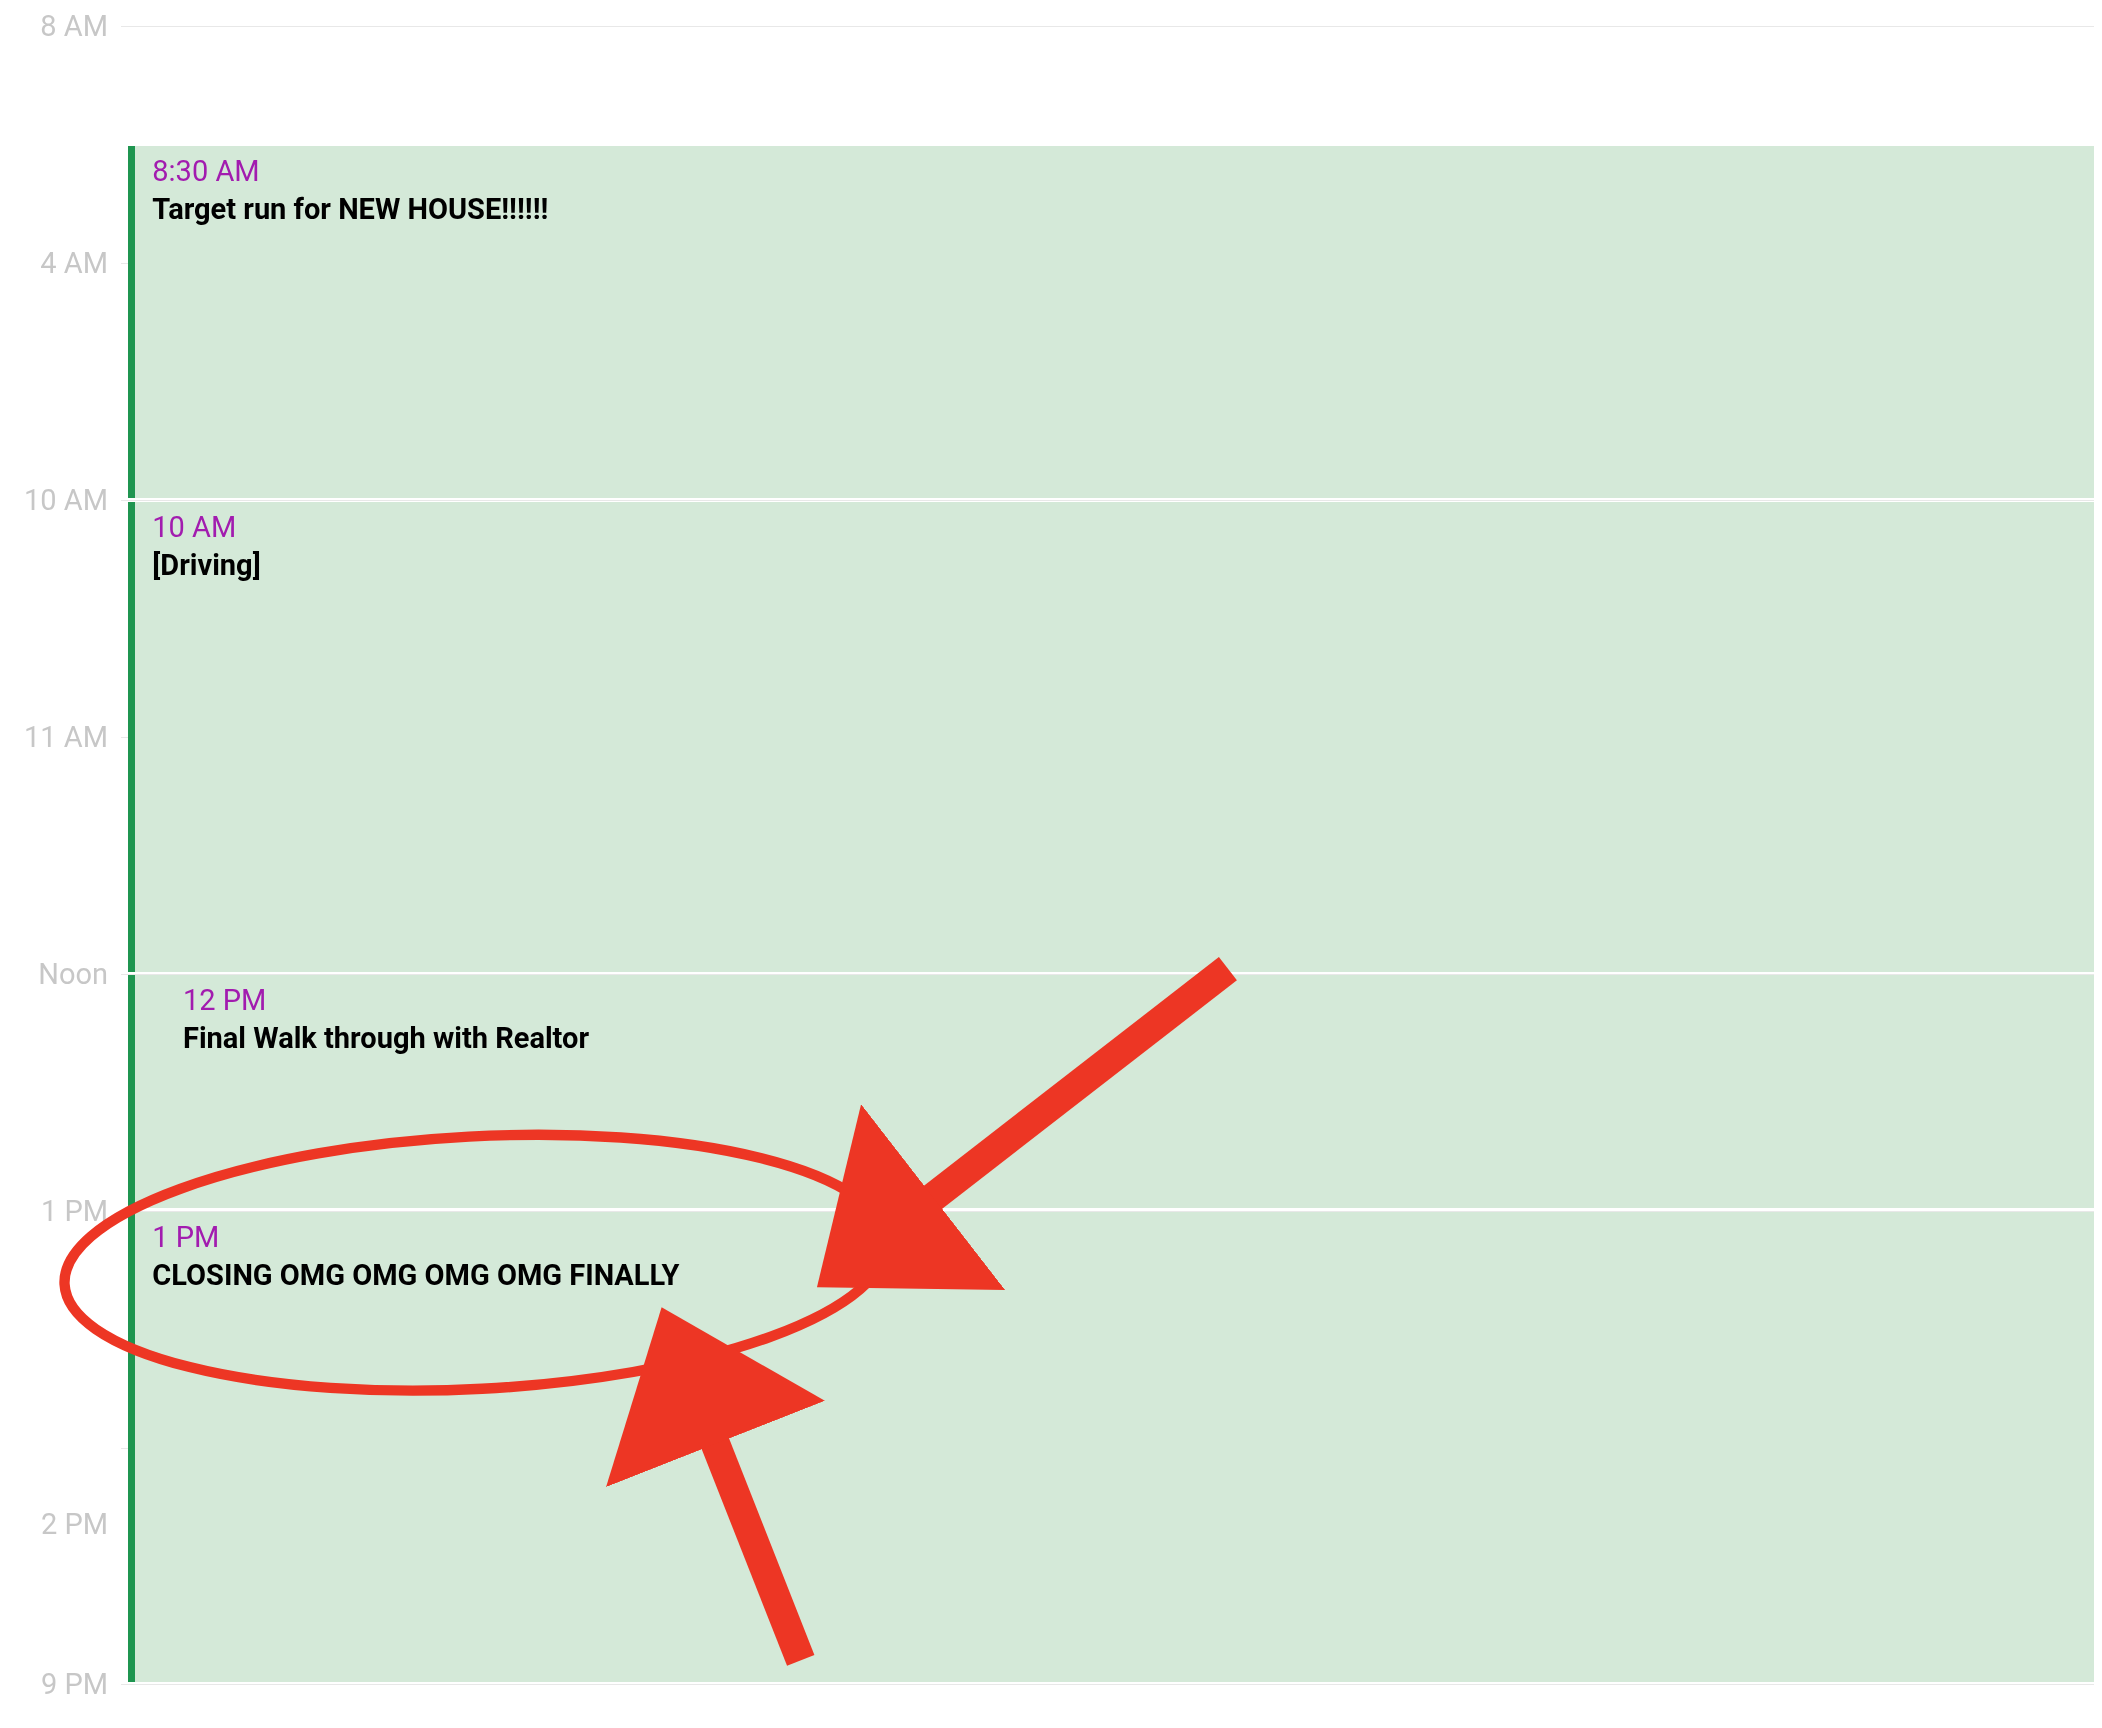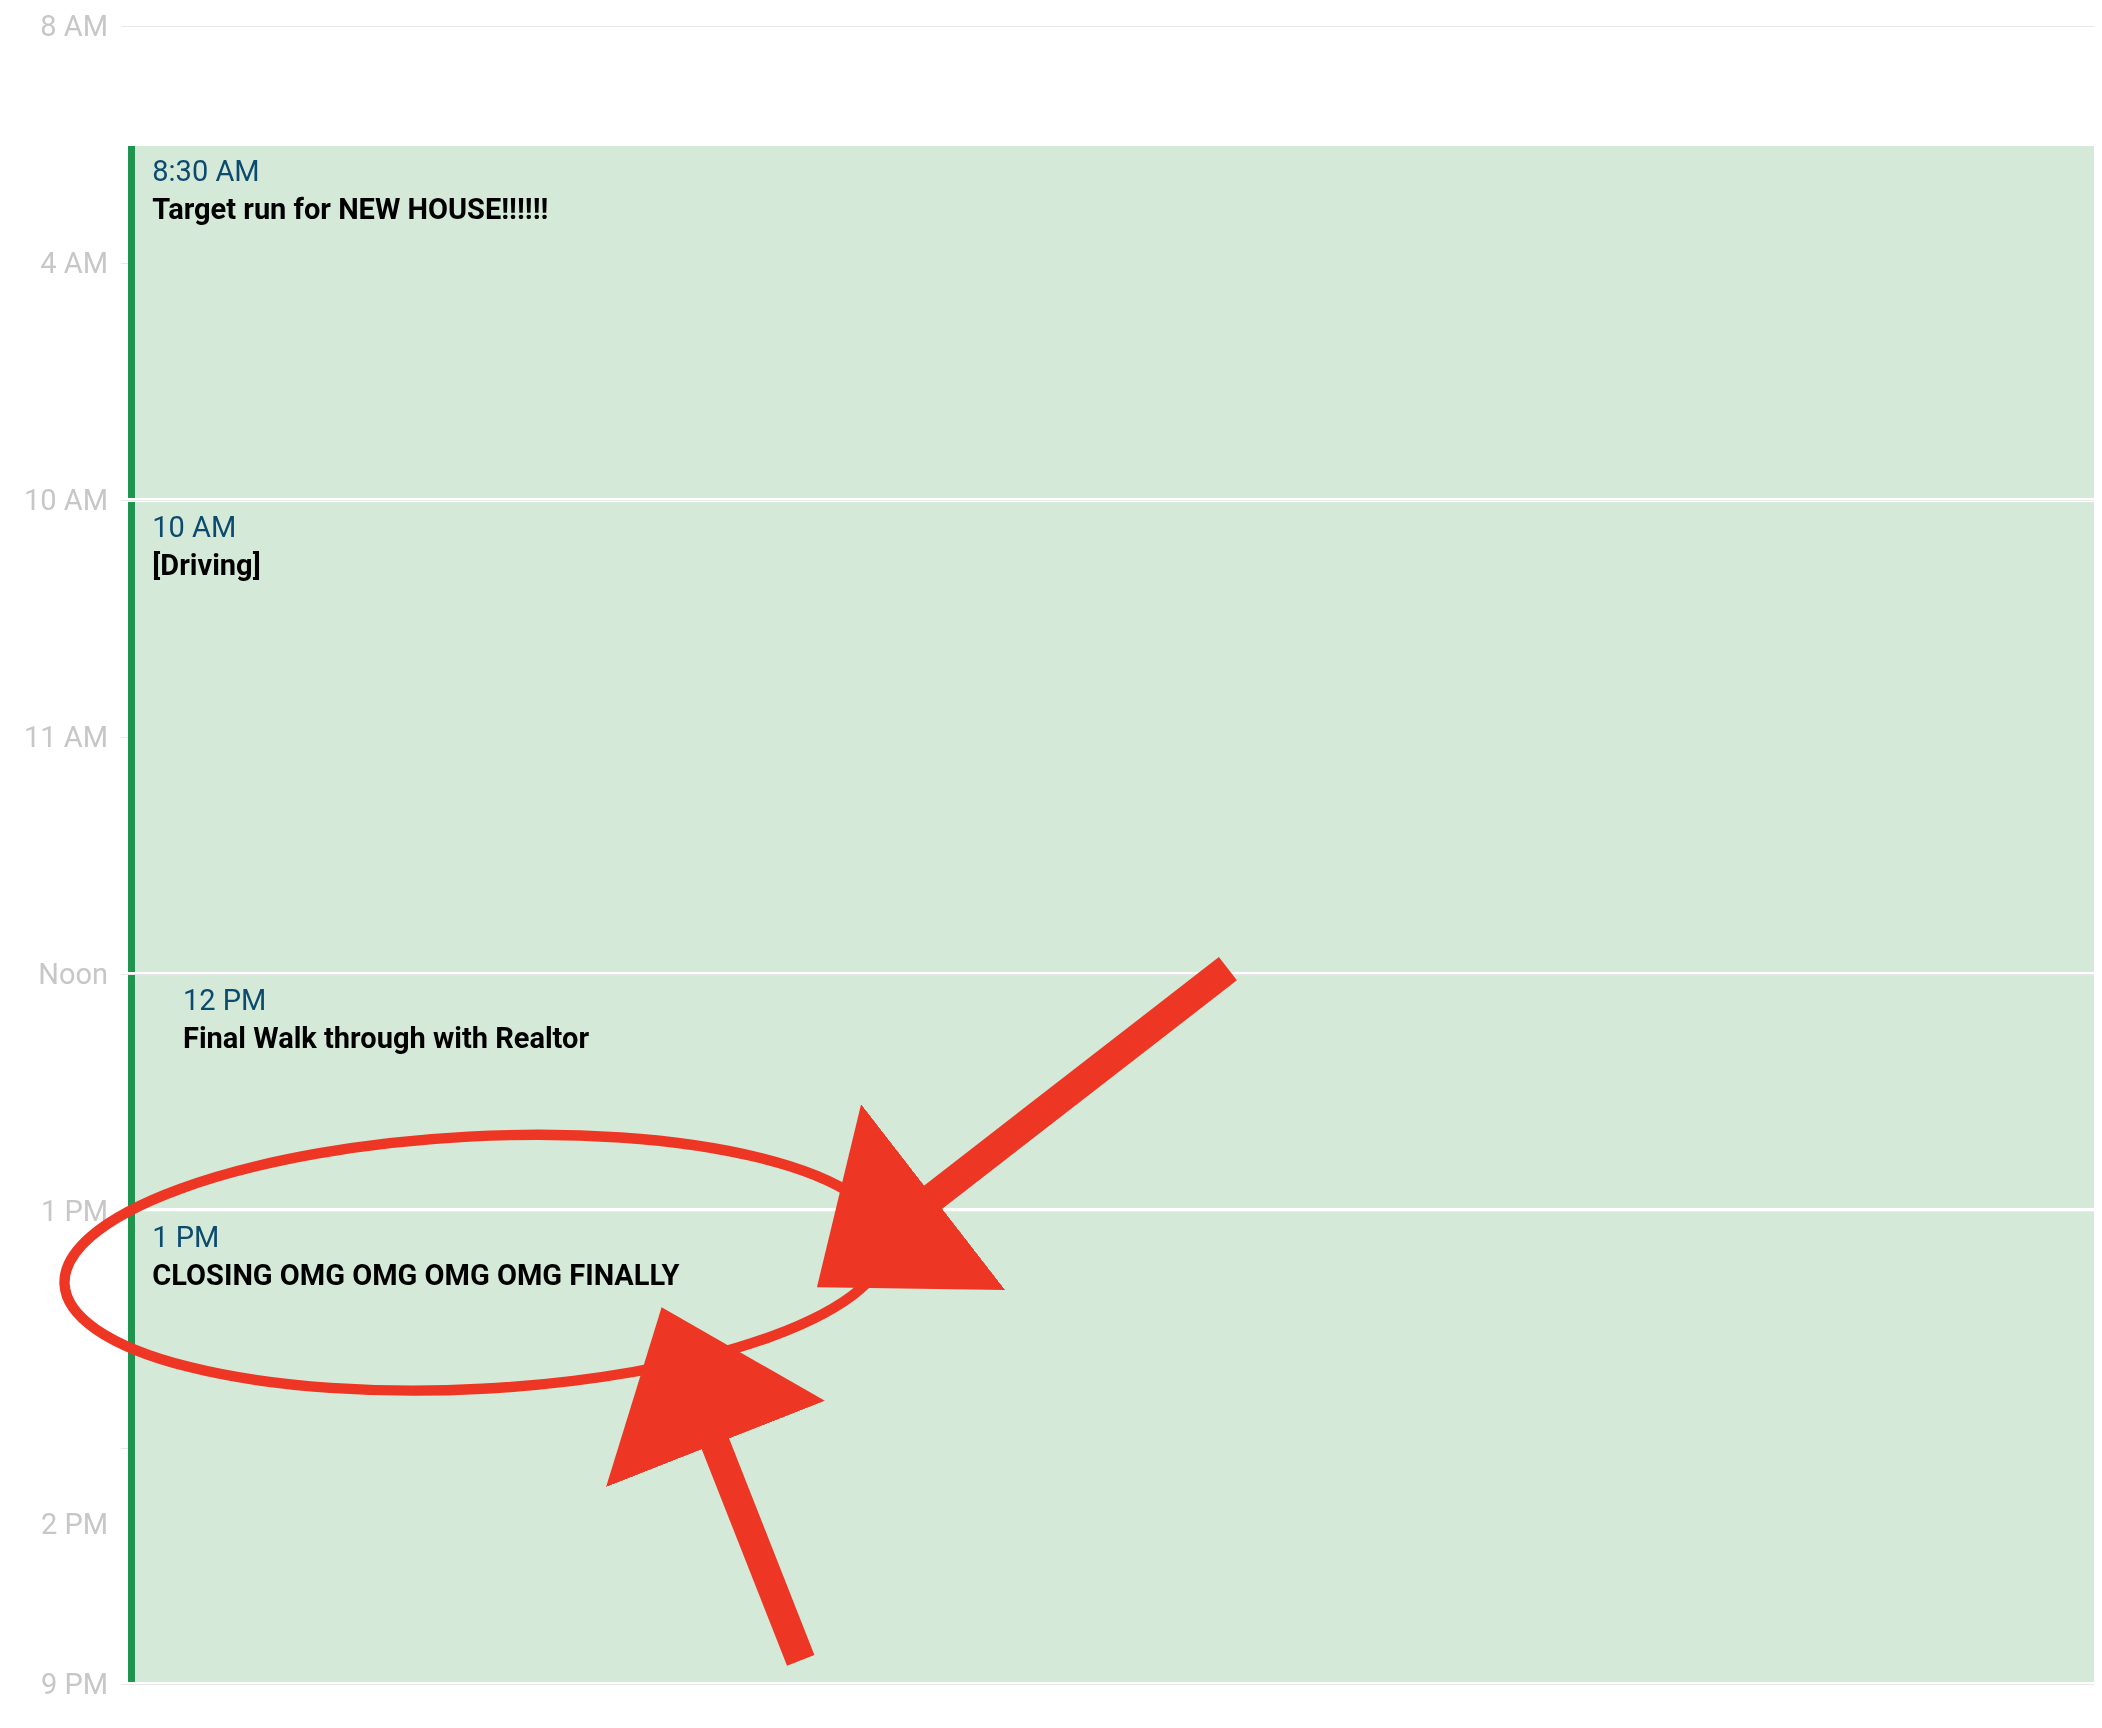--- a/index.html
+++ b/index.html
@@ -59,21 +59,21 @@
       position: absolute;
       left: 0;
       right: 0;
       background: #d4e9d8;
       border-left: 7px solid #1f9550;
       padding: 7px 14px 7px 17.3px;
       cursor: pointer;
       overflow: hidden;
     }
     .event-time {
-      color: #0c4a6e;
+      color: #a21caf;
       font-size: 29px;
       font-weight: 400;
       line-height: 1.3;
     }
     .event-title {
       color: #000000;
       font-size: 29px;
       font-weight: 700;
       line-height: 1.3;
     }

